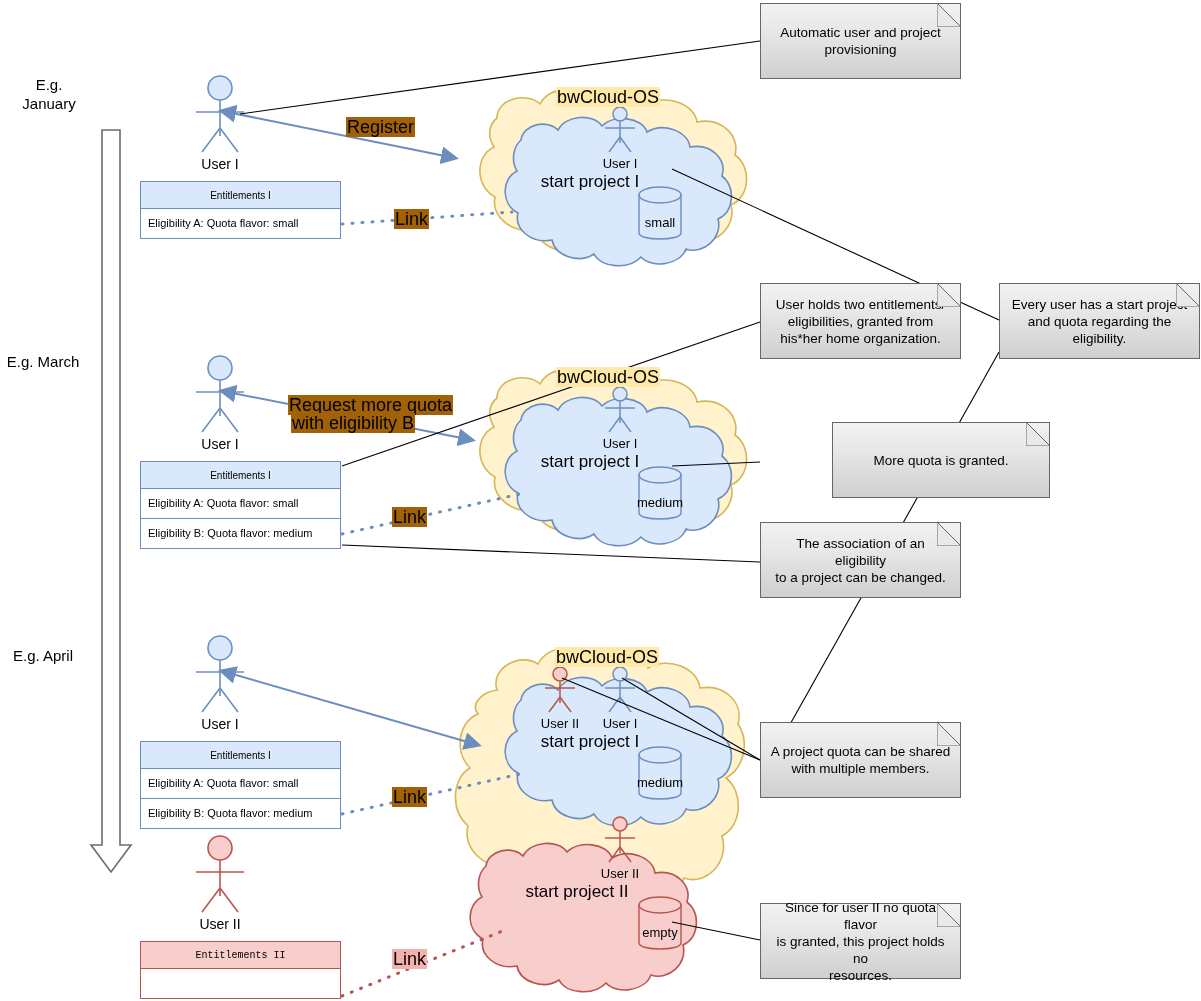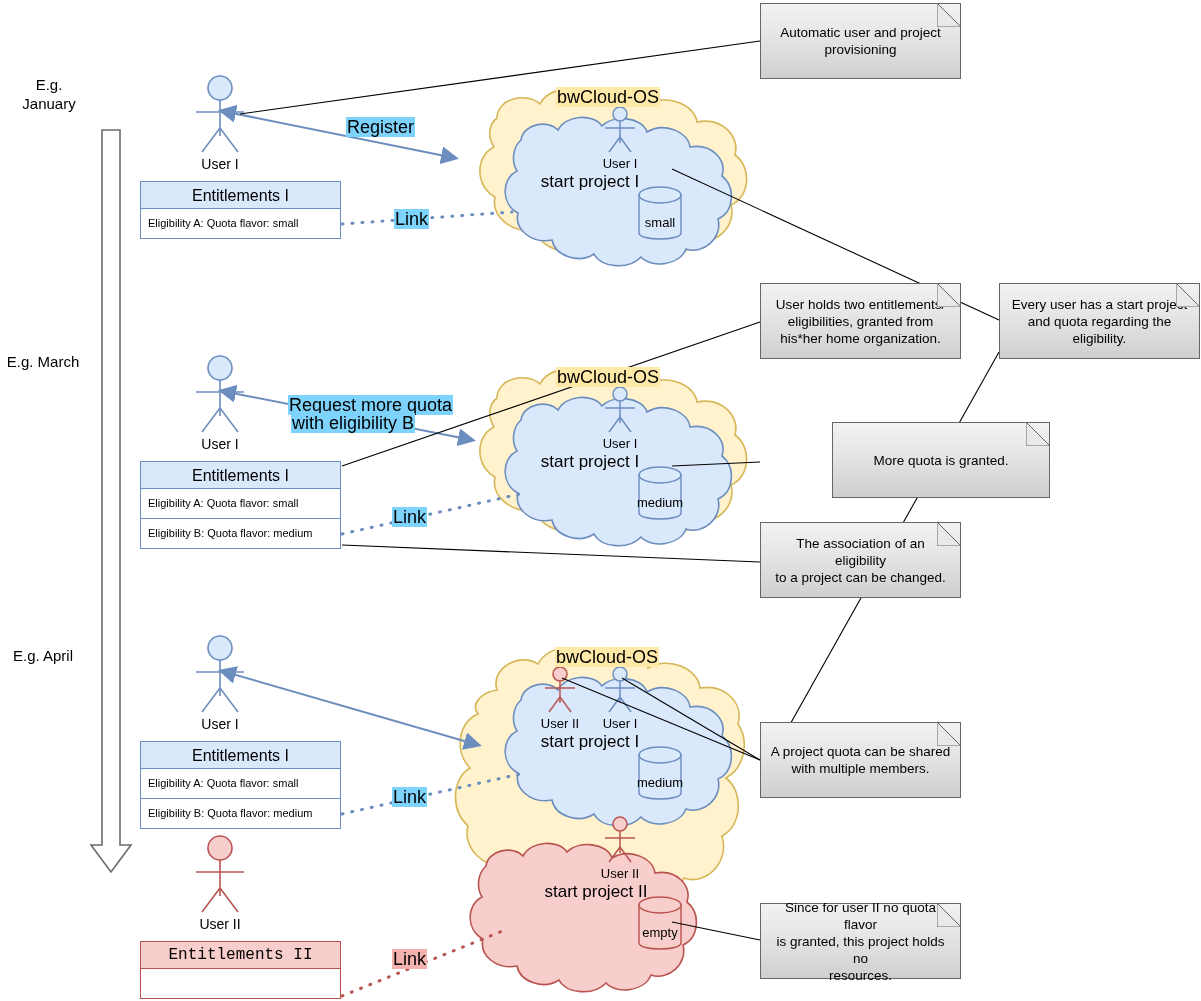--- a/index.html
+++ b/index.html
@@ -11,30 +11,30 @@
 
   
   .tl-label{font-size:15px;color:#000;text-align:center;line-height:1.25;}
 
   
   .actor-cap{font-size:14px;text-align:center;white-space:nowrap;}
 
   
   .ent-table{position:absolute;box-sizing:border-box;}
   .ent-head{box-sizing:border-box;height:28px;line-height:27px;text-align:center;
-            font-size:16px;border:1px solid #6c8ebf;background:#dae8fc;}
+            font-size:10px;border:1px solid #6c8ebf;background:#dae8fc;}
   .ent-row{box-sizing:border-box;height:30px;line-height:29px;padding-left:7px;
            font-size:11px;border:1px solid #6c8ebf;border-top:none;background:#ffffff;
            white-space:nowrap;}
   .ent-table.red .ent-head{border-color:#b85450;background:#f8cecc;}
   .ent-table.red .ent-row{border-color:#b85450;}
 
   
   .hl{position:absolute;font-size:18px;line-height:18px;white-space:nowrap;}
-  .hl span{background:#7dd3fc;padding:0 1px;}
+  .hl span{background:#a16207;padding:0 1px;}
   .hl.yellow span{background:#ffe9a8;}
   .hl.red span{background:#f4b2ae;}
   .hl.two{text-align:right;}
 
   
   .cloud-title{position:absolute;font-size:17px;white-space:nowrap;text-align:center;}
   .cloud-user{position:absolute;font-size:13px;white-space:nowrap;text-align:center;}
   .cyl-label{position:absolute;font-size:13px;white-space:nowrap;text-align:center;}
 
   
@@ -363,21 +363,21 @@
   <div class="hl yellow" style="left:555px;top:648px;">
     <span>bwCloud-OS</span>
   </div>
 
   <div class="cloud-user" style="left:512px;top:716px;width:96px;">User II</div>
   <div class="cloud-user" style="left:572px;top:716px;width:96px;">User I</div>
   <div class="cloud-title" style="left:505px;top:732px;width:170px;">start project I</div>
   <div class="cyl-label" style="left:628px;top:775px;width:64px;">medium</div>
 
   <div class="cloud-user" style="left:572px;top:866px;width:96px;">User II</div>
-  <div class="cloud-title" style="left:506px;top:882px;width:180px;">start project II</div>
+  <div class="cloud-title" style="left:487px;top:882px;width:180px;">start project II</div>
   <div class="cyl-label" style="left:630px;top:925px;width:60px;">empty</div>
 
   <div class="hl" style="left:392px;top:788px;">
     <span>Link</span>
   </div>
   <div class="hl red" style="left:392px;top:950px;">
     <span>Link</span>
   </div>
 
   <div class="ent-table" style="left:140px;top:741px;width:201px;">

